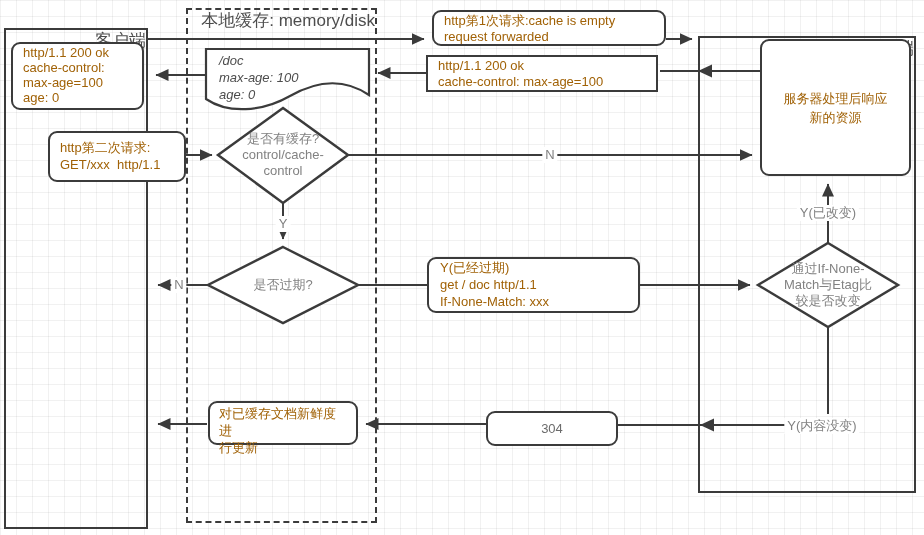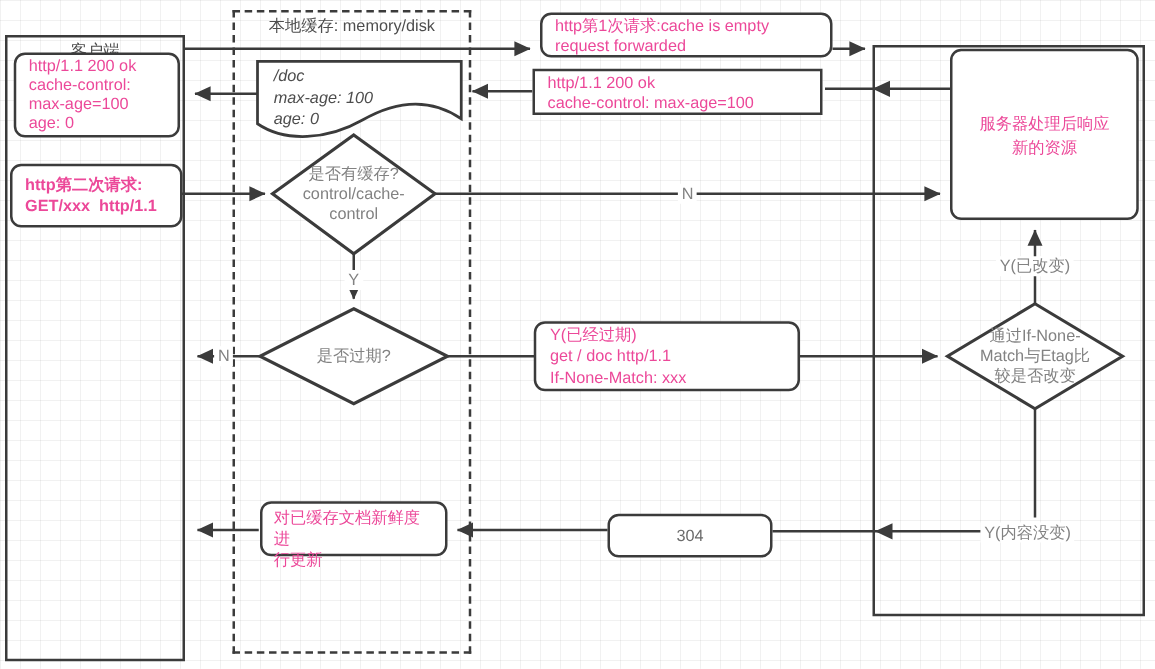--- a/index.html
+++ b/index.html
@@ -8,27 +8,27 @@
     position:relative; width:924px; height:535px; overflow:hidden;
     background-color:#ffffff;
     background-image:
       linear-gradient(to right, rgba(0,0,0,0.055) 1px, transparent 1px),
       linear-gradient(to bottom, rgba(0,0,0,0.055) 1px, transparent 1px);
     background-size:16px 16px;
   }
   svg.layer { position:absolute; left:0; top:0; width:924px; height:535px; }
   .panel { position:absolute; box-sizing:border-box; border:2px solid #3b3b3b; background:transparent; }
   .panel.dashed { border-style:dashed; }
-  .ptitle { position:absolute; left:0; width:100%; top:3px; text-align:center;
-            color:#4d4d4d; font-size:13px; line-height:16px; }
+  .ptitle { position:absolute; left:0; width:100%; top:3px; text-align:right;
+            color:#4d4d4d; font-size:17px; line-height:16px; }
   .box { position:absolute; box-sizing:border-box; background:#fff; border:2px solid #3b3b3b;
-         border-radius:9px; color:#ec4899; font-size:13px; line-height:16px;
+         border-radius:9px; color:#a16207; font-size:13px; line-height:16px;
          padding:1px 10px; white-space:pre-wrap; }
   .box.square { border-radius:0; }
-  .box.bold { font-weight:bold; line-height:17px; padding:6px 10px; }
+  .box.bold { font-weight:normal; line-height:17px; padding:6px 10px;margin-left:40px; }
   .box.centered { display:flex; align-items:center; justify-content:center;
                   text-align:center; padding:0; }
   .dtext { position:absolute; color:#828282; font-size:13px; line-height:16px;
            text-align:center; white-space:pre-wrap; }
   .elabel { position:absolute; transform:translate(-50%,-50%); background:#ffffff;
             padding:0 3px; color:#828282; font-size:13px; line-height:16px; white-space:nowrap; }
 </style>
 </head>
 <body>
 

